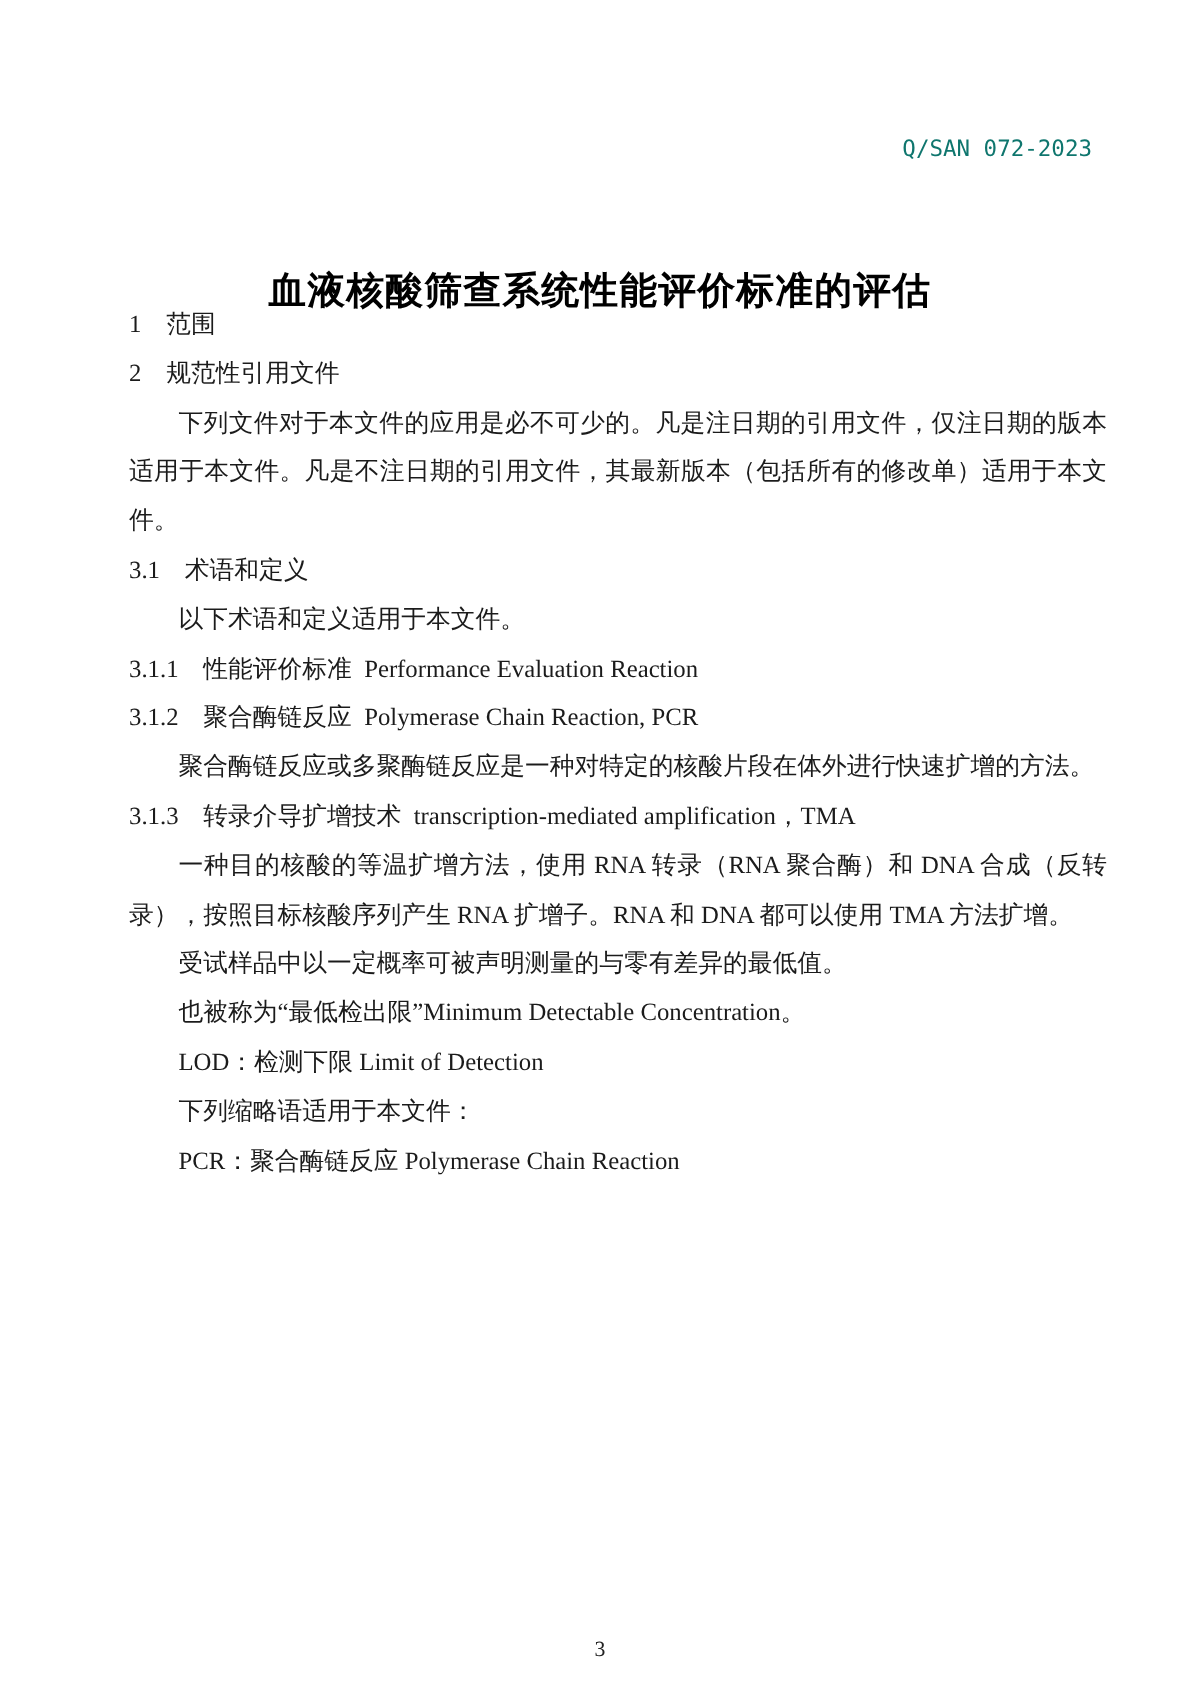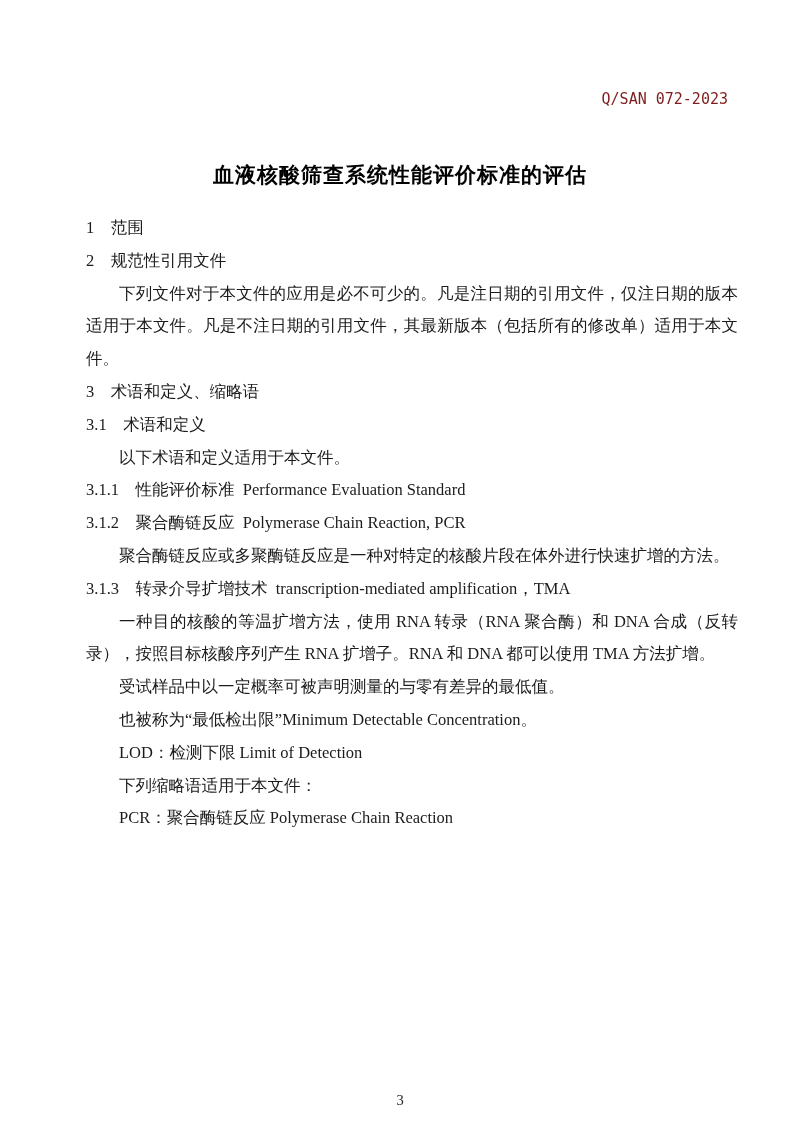--- a/index.html
+++ b/index.html
@@ -7,30 +7,30 @@
     position:relative;
     width:800px; height:1131px;
     background:#ffffff;
     color:#1b1b1b;
     font-family:"Liberation Serif","DejaVu Serif",serif;
     overflow:hidden;
   }
   .doc-header {
     position:absolute; top:90px; right:72px;
     font-family:"DejaVu Sans Mono","Liberation Mono",monospace;
-    font-size:15px; color:#7f1d1d;
+    font-size:15px; color:#0f766e;
   }
   .doc-title {
     position:absolute; top:161px; left:0; right:0;
-    margin:0; text-align:center;
-    font-size:21px; font-weight:bold; color:#000;
+    margin:16px; text-align:center;
+    font-size:25px; font-weight:bold; color:#000;
     letter-spacing:1px;
   }
   .doc-body {
-    position:absolute; top:212px; left:86px; width:652px;
+    position:absolute; top:200px; left:86px; width:652px;
     font-size:16.5px; line-height:32.8px;
   }
   .h { margin:0; text-align:left; }
   .h .no { margin-right:1em; }
   .h .ht { white-space:pre-wrap; }
   .para {
     margin:0; text-indent:2em; text-align:justify;
   }
   .para.noj { text-align:left; }
   .doc-footer {
@@ -49,27 +49,26 @@
 
   <div class="doc-body">
 
     <div class="h"><span class="no">1</span><span class="ht">范围</span></div>
 
 
     <div class="h"><span class="no">2</span><span class="ht">规范性引用文件</span></div>
 
     <p class="para">下列文件对于本文件的应用是必不可少的。凡是注日期的引用文件，仅注日期的版本适用于本文件。凡是不注日期的引用文件，其最新版本（包括所有的修改单）适用于本文件。</p>
 
-    <div class="h"><span class="no">3</span><span class="ht">术语和定义、缩略语</span></div>
 
     <div class="h"><span class="no">3.1</span><span class="ht">术语和定义</span></div>
 
     <p class="para">以下术语和定义适用于本文件。</p>
 
-    <div class="h"><span class="no">3.1.1</span><span class="ht">性能评价标准  Performance Evaluation Standard</span></div>
+    <div class="h"><span class="no">3.1.1</span><span class="ht">性能评价标准  Performance Evaluation Reaction</span></div>
 
 
     <div class="h"><span class="no">3.1.2</span><span class="ht">聚合酶链反应  Polymerase Chain Reaction, PCR</span></div>
 
     <p class="para">聚合酶链反应或多聚酶链反应是一种对特定的核酸片段在体外进行快速扩增的方法。</p>
 
     <div class="h"><span class="no">3.1.3</span><span class="ht">转录介导扩增技术  transcription-mediated amplification，TMA</span></div>
 
     <p class="para">一种目的核酸的等温扩增方法，使用 RNA 转录（RNA 聚合酶）和 DNA 合成（反转录），按照目标核酸序列产生 RNA 扩增子。RNA 和 DNA 都可以使用 TMA 方法扩增。</p>
 

